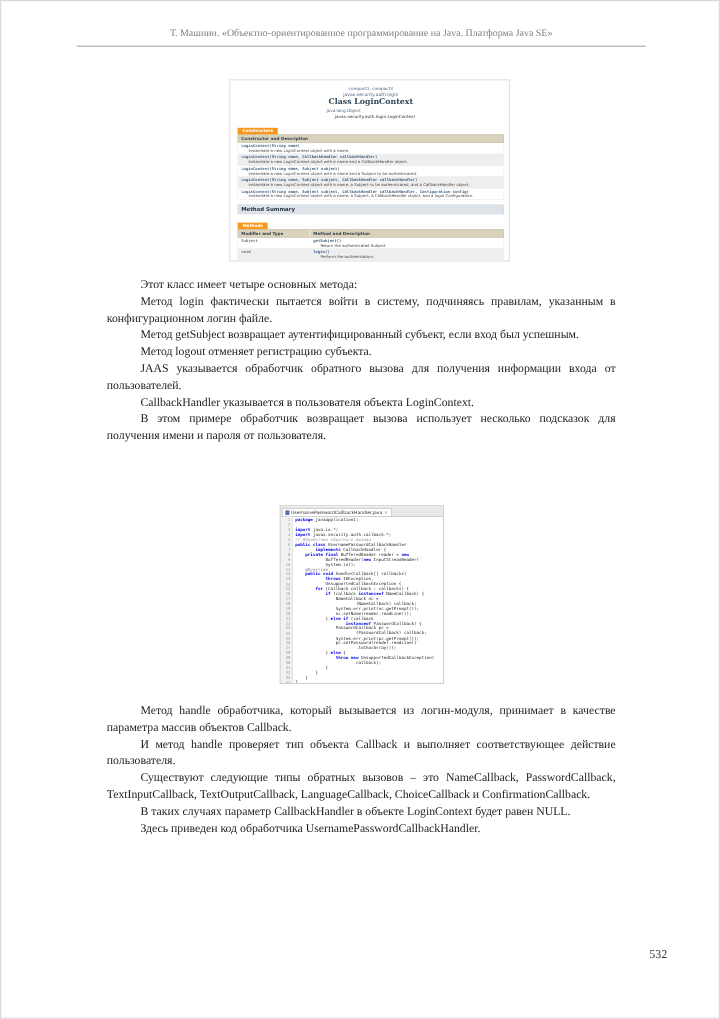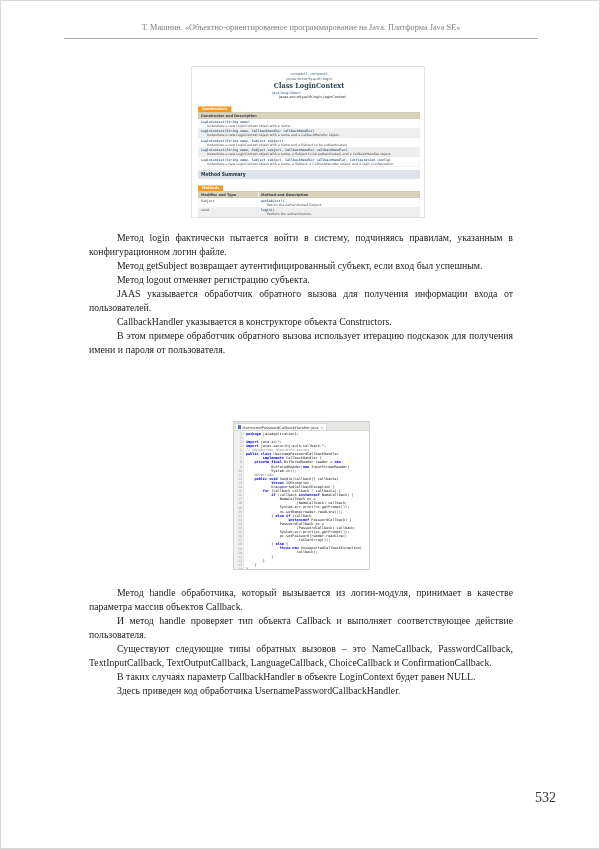--- a/index.html
+++ b/index.html
@@ -69,21 +69,21 @@
     font-family:"DejaVu Sans Mono","Liberation Mono",monospace;font-size:6.5px;line-height:8.2px;
     text-align:right;padding:2px 3px 0 0;}
   .code-lines{flex:1;font-family:"DejaVu Sans Mono","Liberation Mono",monospace;font-size:7px;
     line-height:8.2px;color:#1f1f1f;white-space:pre;overflow:hidden;padding:2px 0 0 4px;}
   .cl{height:8.2px;}
   .kw{color:#0000e6;font-weight:bold;}
   .cm{color:#969696;font-style:italic;}
   .an{color:#808080;}
 
   .page-number{position:absolute;top:789px;left:88px;width:467px;text-align:right;
-    font-size:14px;color:#333;}
+    font-size:10px;color:#333;}
 </style>
 </head>
 <body>
 
 <div class="page">
 
   <div class="header">
     <span>Т. Машнин. «Объектно-ориентированное программирование на Java. Платформа Java SE»</span>
   </div>
 
@@ -156,26 +156,27 @@
 
               </div>
             </div>
           </div>
       </div>
     </div>
   </div>
 
   <div class="bodyblock body1">
 
+  <p class="para">Этот класс имеет четыре основных метода:</p>
       <p class="para">Метод login фактически пытается войти в систему, подчиняясь правилам, указанным в конфигурационном логин файле.</p>
       <p class="para">Метод getSubject возвращает аутентифицированный субъект, если вход был успешным.</p>
       <p class="para">Метод logout отменяет регистрацию субъекта.</p>
       <p class="para">JAAS указывается обработчик обратного вызова для получения информации входа от пользователей.</p>
-      <p class="para">CallbackHandler указывается в конструкторе объекта Constructors.</p>
-      <p class="para">В этом примере обработчик обратного вызова использует итерацию подсказок для получения имени и пароля от пользователя.</p>
+      <p class="para">CallbackHandler указывается в пользователя объекта LoginContext.</p>
+      <p class="para">В этом примере обработчик возвращает вызова использует несколько подсказок для получения имени и пароля от пользователя.</p>
     </div>
 
   <div class="code-shot">
     <div class="code-inner">
       <div class="code-tabbar">
         <div class="code-tab">
           <span class="file-icon"></span>
           <span>UsernamePasswordCallbackHandler.java</span>
           <span class="tab-close">×</span>
         </div>

